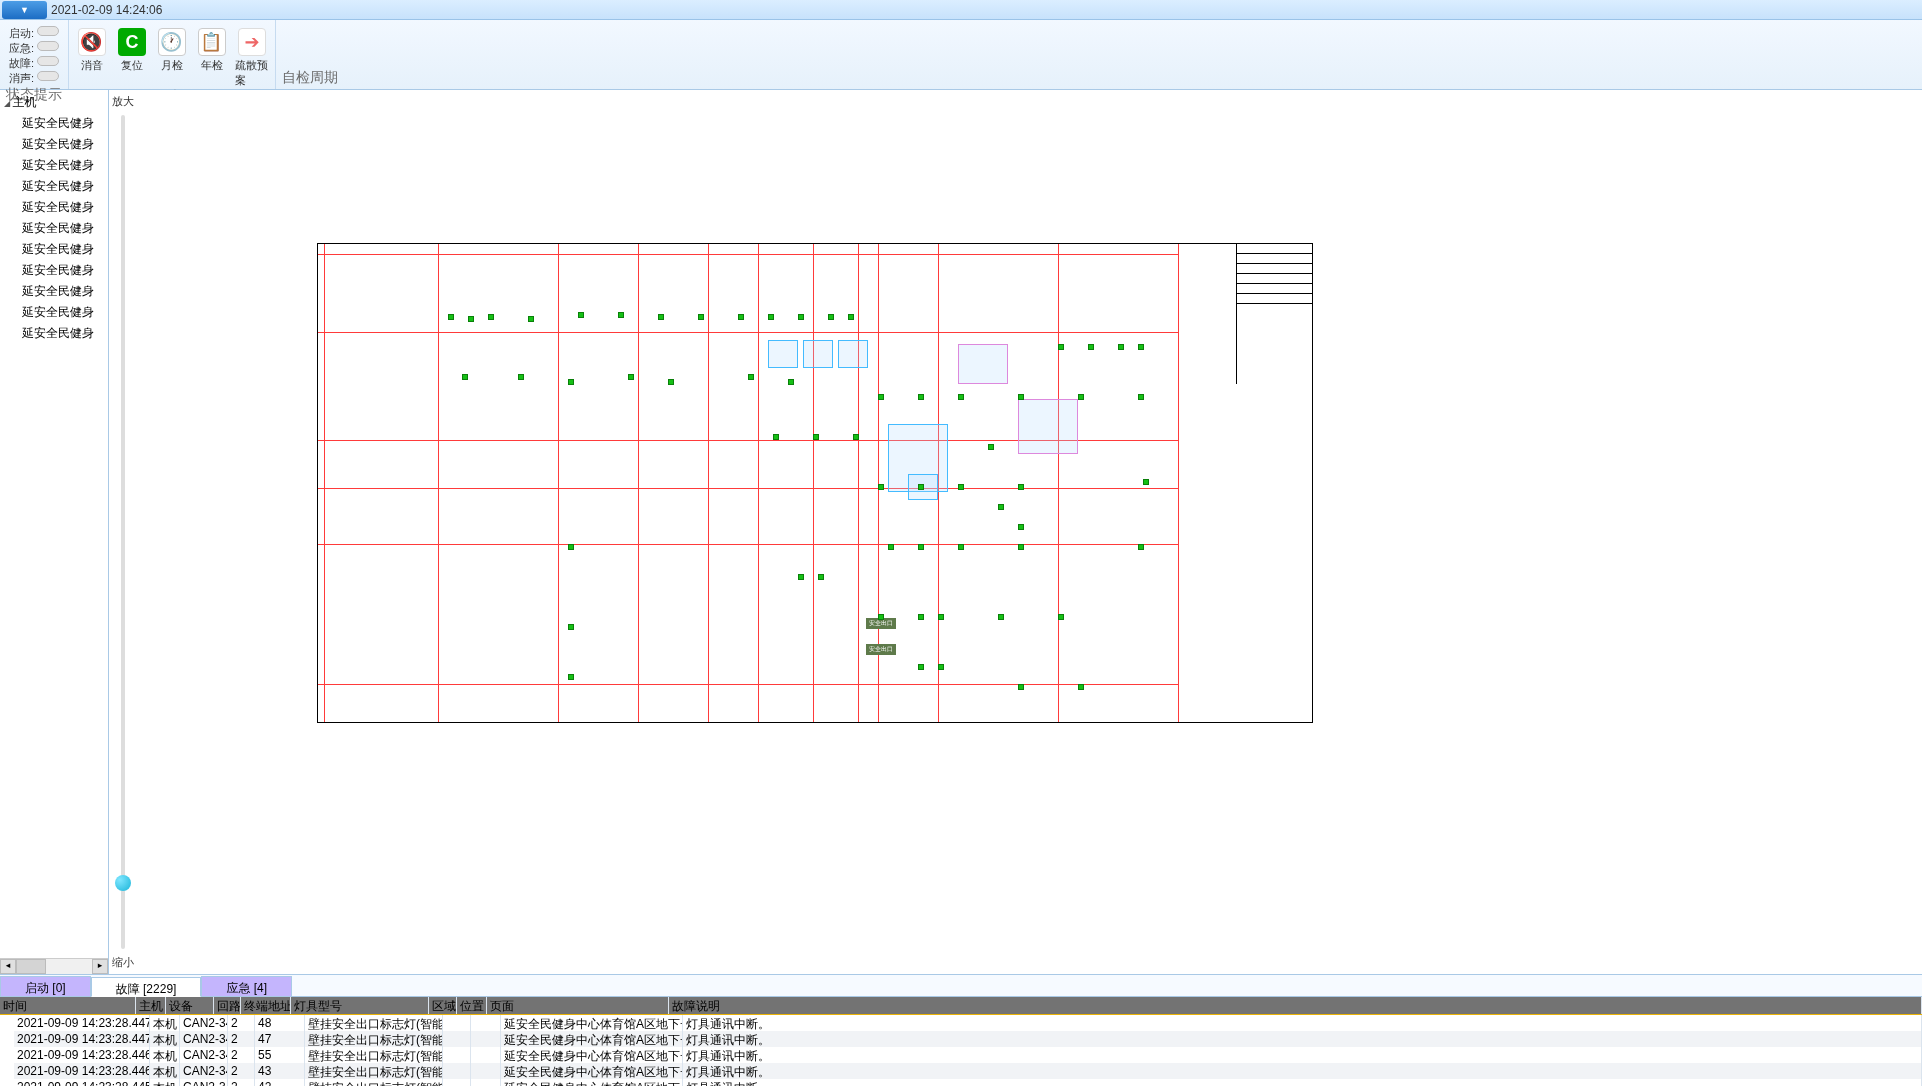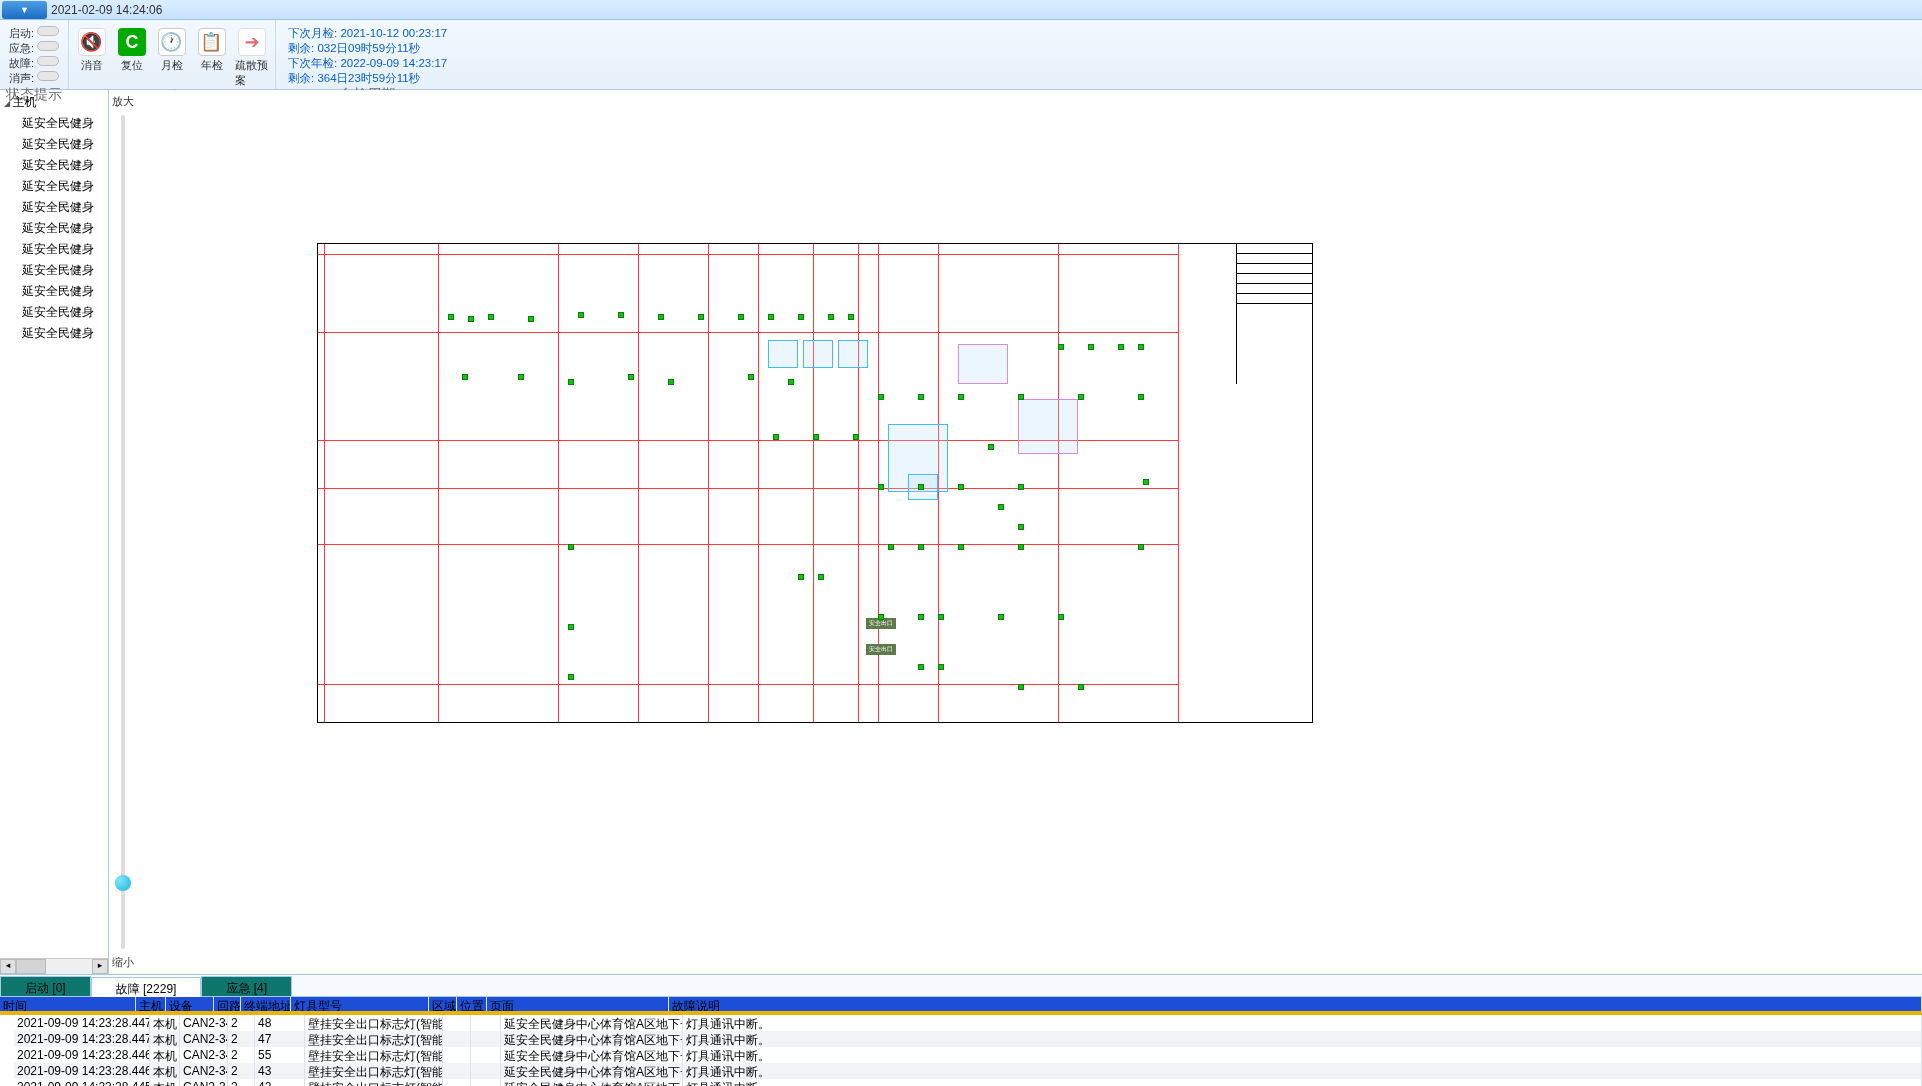--- a/index.html
+++ b/index.html
@@ -61,24 +61,24 @@
 .hline { height:1px; left:0; width:860px; }
 
 .dot { position:absolute; width:6px; height:6px; background:#15c015; border:1px solid #0a800a; }
 
 .rm { position:absolute; border:1px solid #4bf; background:rgba(180,220,255,0.25); }
 .lab { position:absolute; background:#5e7a4a; color:#fff; font-size:6px; padding:1px 3px; }
 
 
 .bottom { height:112px; border-top:1px solid #a9c9e6; background:#fff; display:flex; flex-direction:column; }
 .tabs { height:22px; display:flex; border-bottom:1px solid #a9c9e6; background:#f6faff; }
-.tab { padding:3px 24px 0 24px; border:1px solid #a9c9e6; border-bottom:none; margin-right:0; margin-top:1px; background:#0f766e; font-size:12px; cursor:pointer; }
+.tab { padding:3px 24px 0 24px; border:1px solid #a9c9e6; border-bottom:none; margin-right:0; margin-top:1px; background:#c4b5fd; font-size:12px; cursor:pointer; }
 .tab.active { background:#fff; border-bottom:1px solid #fff; position:relative; top:1px; }
 
-.grid-head { display:flex; border-bottom:4px solid #eab308; background:#1d4ed8; height:18px;justify-content:flex-end; }
+.grid-head { display:flex; border-bottom:1px solid #eab308; background:#737373; height:18px;justify-content:flex-end; }
 .grid-head div, .grid-row div { border-right:1px solid #dbe4ee; padding:1px 3px; font-size:12px; overflow:hidden; white-space:nowrap; }
 .c-time{width:136px;} .c-host{width:30px;} .c-dev{width:48px;} .c-loop{width:27px;} .c-term{width:50px;} .c-model{width:138px;} .c-area{width:28px;} .c-pos{width:30px;} .c-page{width:182px;} .c-desc{flex:1;}
 .grid-body { overflow:hidden; flex:1; }
 .grid-row { display:flex; height:16px;margin-left:14px; }
 .grid-row:nth-child(even){ background:#f1f3f6; }
 </style>
 </head>
 <body>
 
 <div class="title-bar">
@@ -123,26 +123,20 @@
       </div>
       <div class="ribbon-btn">
         <div class="ic ic-evac">➔</div>
         <div class="txt">疏散预案</div>
       </div>
     </div>
     <div class="sec-label">一般操作</div>
   </div>
 
   <div class="sec" style="border-right:none;">
-    <div class="cycle-info">
-      <div>下次月检: 2021-10-12 00:23:17</div>
-      <div>剩余: 032日09时59分11秒</div>
-      <div>下次年检: 2022-09-09 14:23:17</div>
-      <div>剩余: 364日23时59分11秒</div>
-    </div>
     <div class="sec-label">自检周期</div>
   </div>
 </div>
 
 <div class="main">
   <div class="sidebar">
     <div class="tree-root">
       <div class="root-node">主机</div>
       <div id="tree-children">
           <div class="tree-child">延安全民健身</div>

